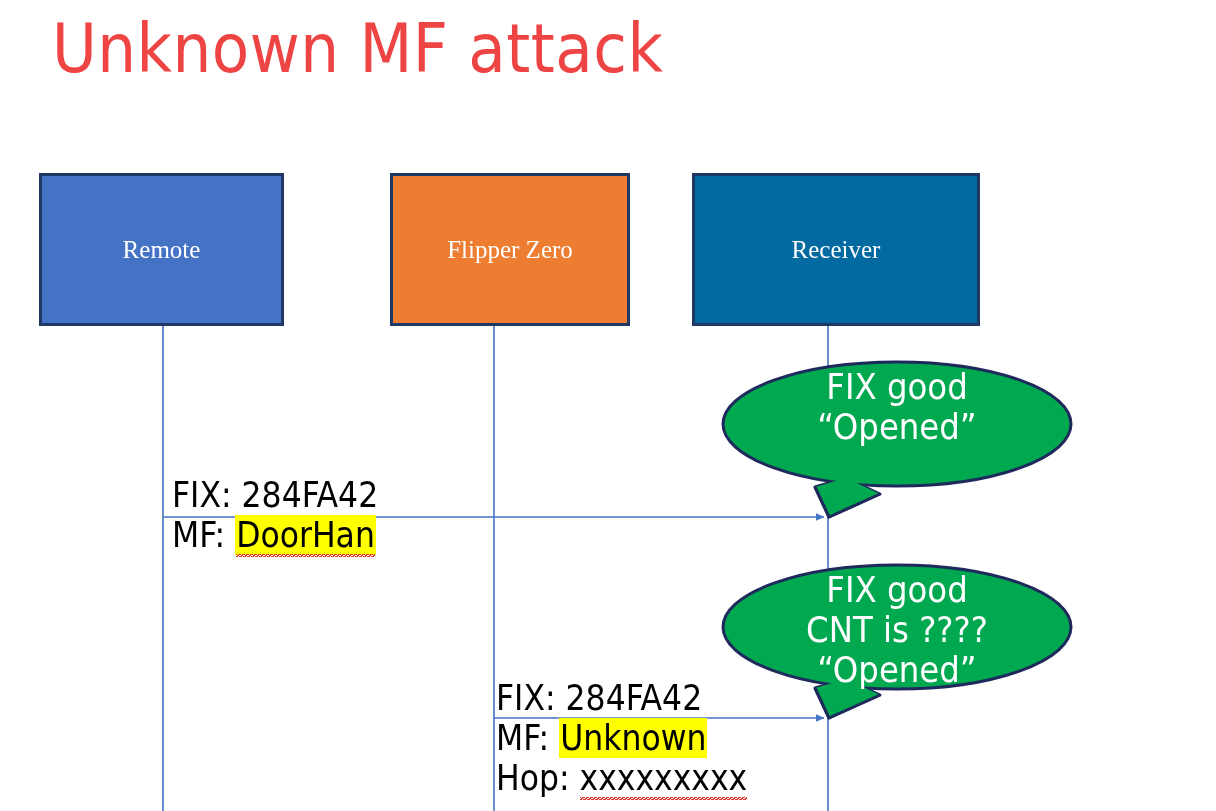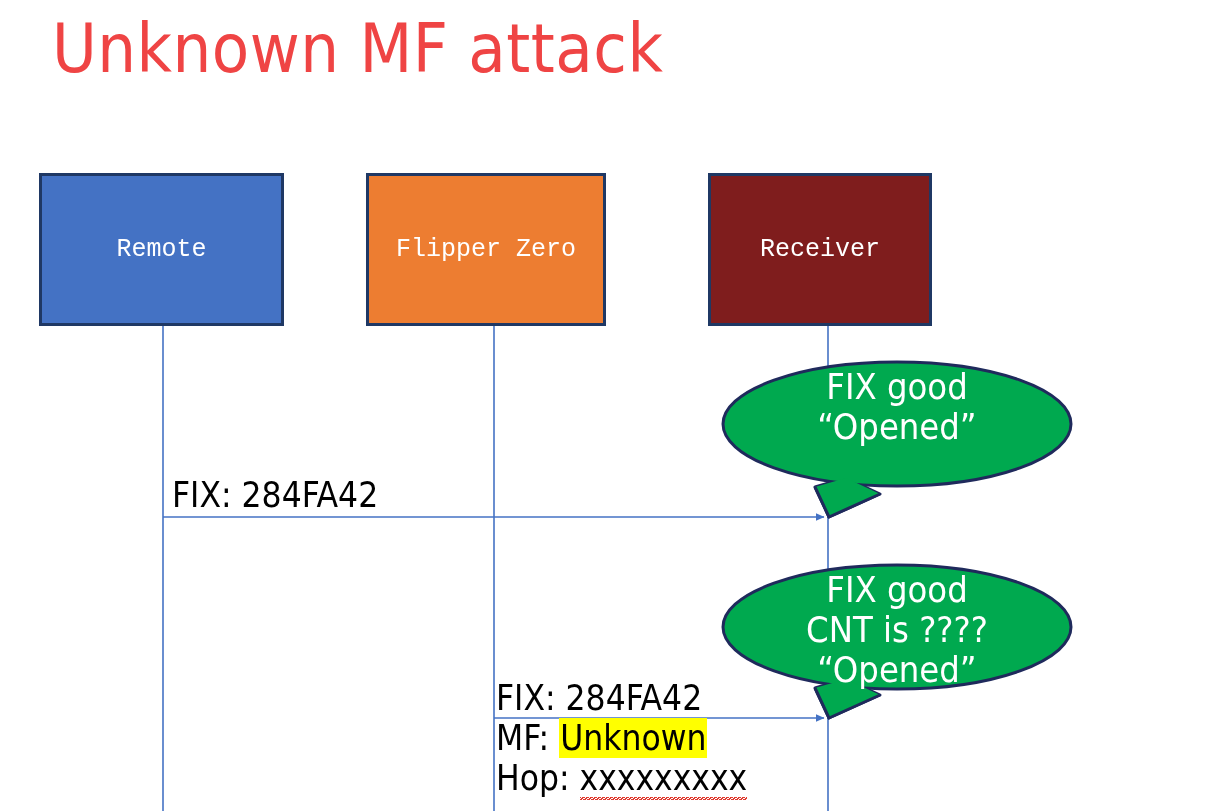--- a/index.html
+++ b/index.html
@@ -44,37 +44,37 @@
 
   
   .actor-box {
     position: absolute;
     box-sizing: border-box;
     border: 3px solid #1F3864;
     display: flex;
     align-items: center;
     justify-content: center;
     color: #ffffff;
-    font-family: Liberation Mono, monospace;
+    font-family: Liberation Serif, serif;
     font-stretch: condensed;
     font-size: 25px;
     font-weight: 400;
     z-index: 5;
   }
   #actor-remote {
     left: 39px;  top: 173px;  width: 245px;  height: 153px;
     background: #4472C4;
   }
   #actor-flipper {
-    left: 366px; top: 173px;  width: 240px;  height: 153px;
+    left: 390px; top: 173px;  width: 240px;  height: 153px;
     background: #ED7D31;
   }
   #actor-receiver {
-    left: 708px; top: 173px;  width: 224px;  height: 153px;
-    background: #7f1d1d;
+    left: 692px; top: 173px;  width: 288px;  height: 153px;
+    background: #0369a1;
   }
 
   
   .msg-block {
     position: absolute;
     font-family: "DejaVu Sans Condensed", "DejaVu Sans", sans-serif;
     font-stretch: condensed;
     font-size: 35px;
     line-height: 40px;
     color: #000000;
@@ -163,20 +163,21 @@
   <div id="actor-flipper" class="actor-box">
     <span>Flipper Zero</span>
   </div>
 
   <div id="actor-receiver" class="actor-box">
     <span>Receiver</span>
   </div>
 
   <div id="msg-remote" class="msg-block">
     <span class="msg-line"><span>FIX:</span>&nbsp;<span>284FA42</span></span>
+    <span class="msg-line"><span>MF:</span>&nbsp;<span class="hl"><span class="sp">DoorHan</span></span></span>
   </div>
 
   <div id="msg-flipper" class="msg-block">
     <span class="msg-line"><span>FIX:</span>&nbsp;<span>284FA42</span></span>
     <span class="msg-line"><span>MF:</span>&nbsp;<span class="hl">Unknown</span></span>
     <span class="msg-line"><span>Hop:</span>&nbsp;<span class="sp">xxxxxxxxx</span></span>
   </div>
 
   <div id="bubble-1-text" class="bubble-text">
     <span class="bubble-line">FIX good</span>

